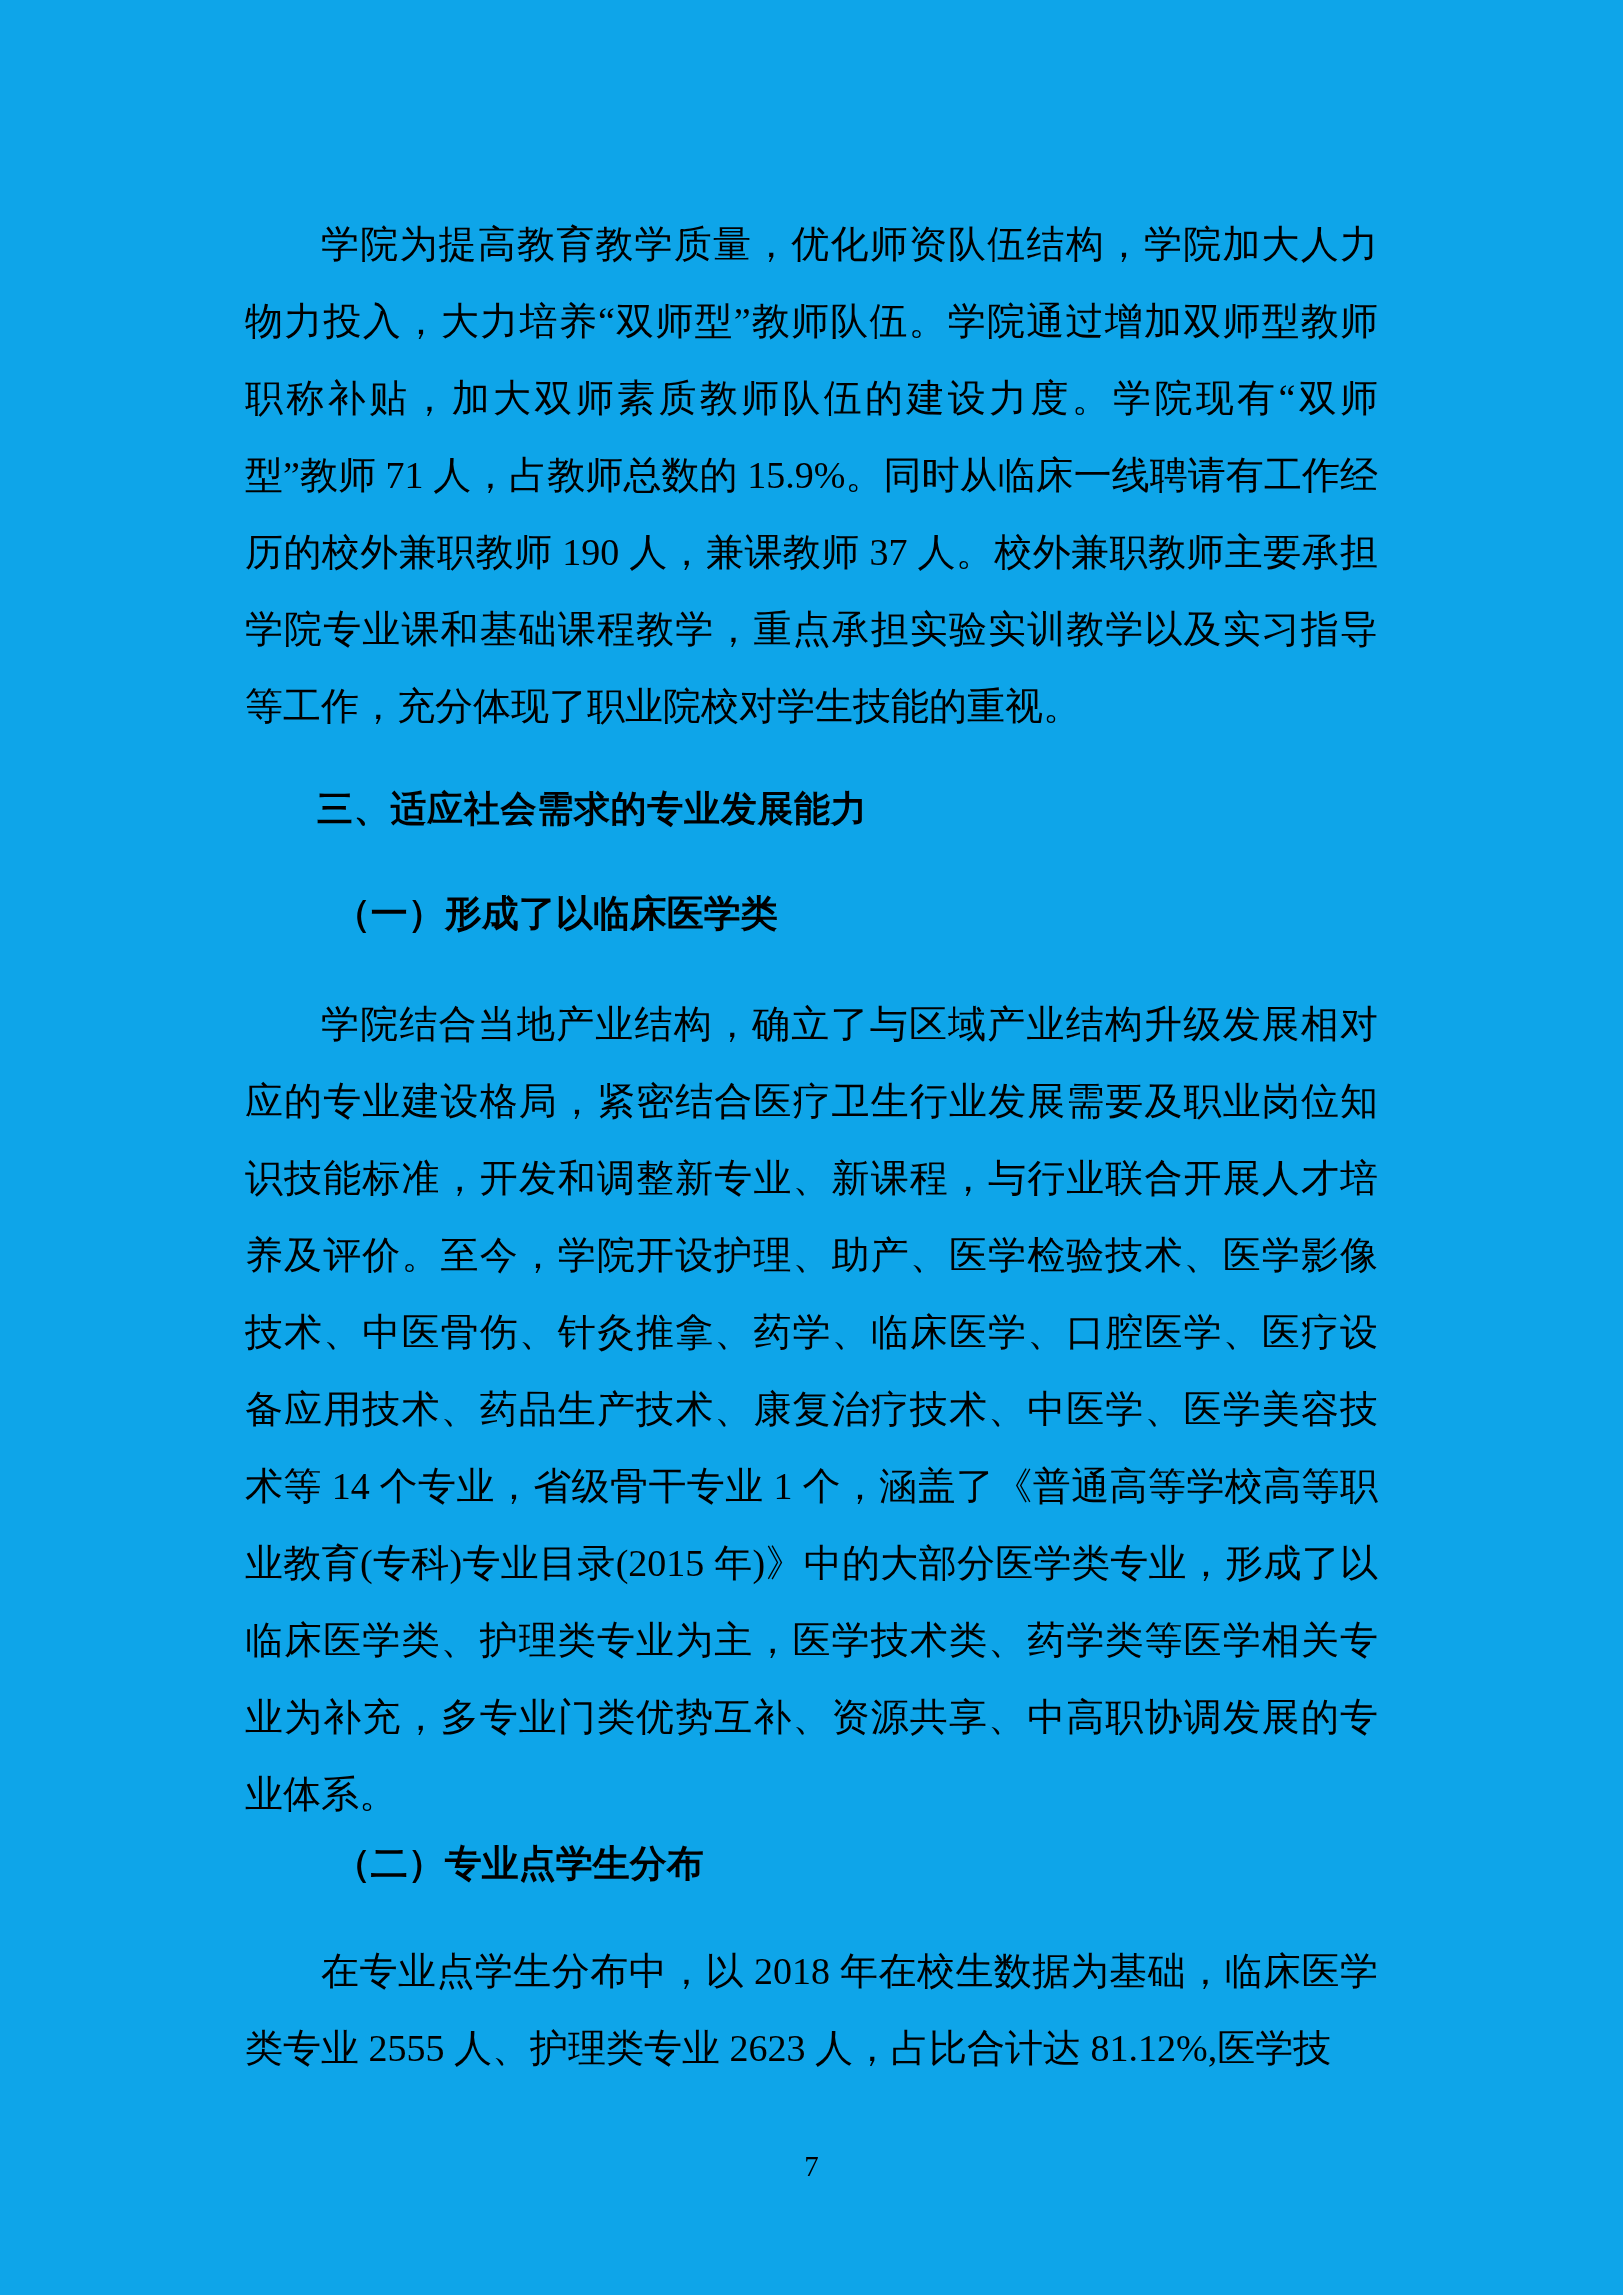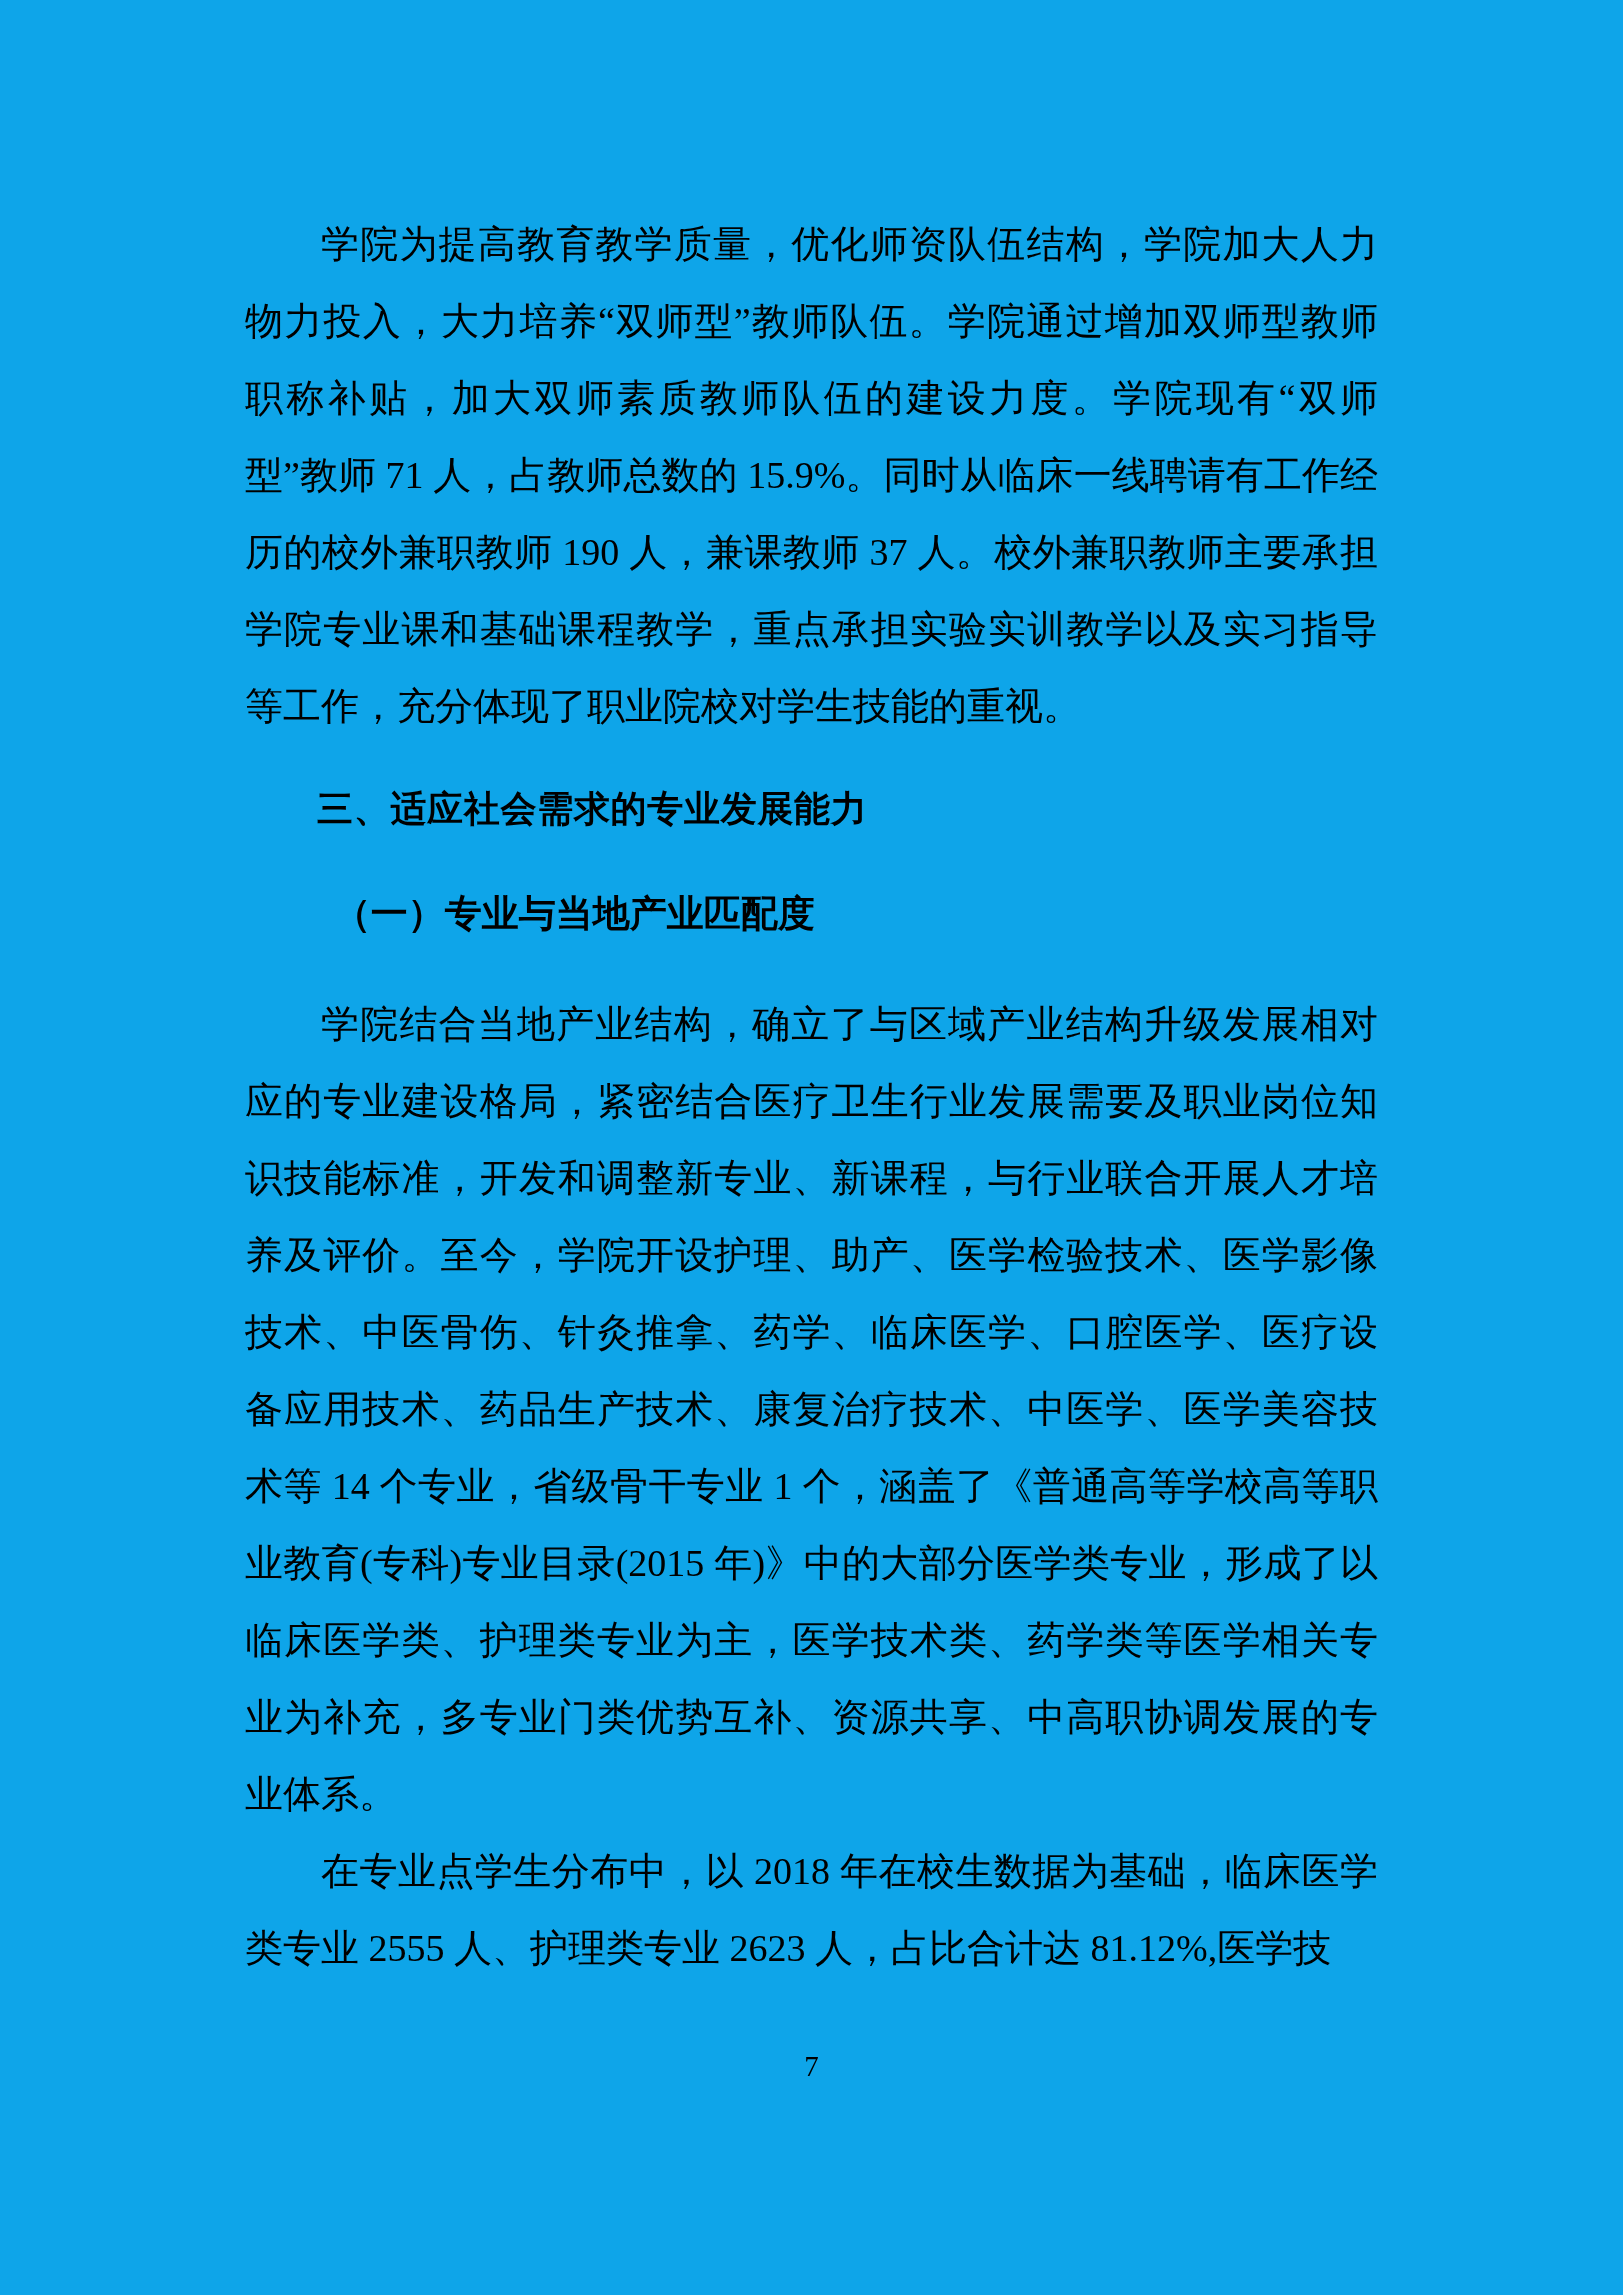--- a/index.html
+++ b/index.html
@@ -58,23 +58,24 @@
 </style>
 </head>
 <body>
 
 <div class="page">
 
   <p class="body-para">学院为提高教育教学质量，优化师资队伍结构，学院加大人力物力投入，大力培养“双师型”教师队伍。学院通过增加双师型教师职称补贴，加大双师素质教师队伍的建设力度。学院现有“双师型”教师 71 人，占教师总数的 15.9%。同时从临床一线聘请有工作经历的校外兼职教师 190 人，兼课教师 37 人。校外兼职教师主要承担学院专业课和基础课程教学，重点承担实验实训教学以及实习指导等工作，充分体现了职业院校对学生技能的重视。</p>
 
   <h2 class="sec-heading">三、适应社会需求的专业发展能力</h2>
 
-  <h3 class="sub-heading first">（一）专业与当地产业匹配度</h3>
+  <h3 class="sub-heading first">（一）形成了以临床医学类</h3>
 
   <p class="body-para">学院结合当地产业结构，确立了与区域产业结构升级发展相对应的专业建设格局，紧密结合医疗卫生行业发展需要及职业岗位知识技能标准，开发和调整新专业、新课程，与行业联合开展人才培养及评价。至今，学院开设护理、助产、医学检验技术、医学影像技术、中医骨伤、针灸推拿、药学、临床医学、口腔医学、医疗设备应用技术、药品生产技术、康复治疗技术、中医学、医学美容技术等 14 个专业，省级骨干专业 1 个，涵盖了《普通高等学校高等职业教育(专科)专业目录(2015 年)》中的大部分医学类专业，形成了以临床医学类、护理类专业为主，医学技术类、药学类等医学相关专业为补充，多专业门类优势互补、资源共享、中高职协调发展的专业体系。</p>
 
+  <h3 class="sub-heading second">（二）专业点学生分布</h3>
 
   <p class="body-para">在专业点学生分布中，以 2018 年在校生数据为基础，临床医学类专业 2555 人、护理类专业 2623 人，占比合计达 81.12%,医学技</p>
 
   <div class="page-footer">7</div>
 
 </div>
 
 
 </body></html>

